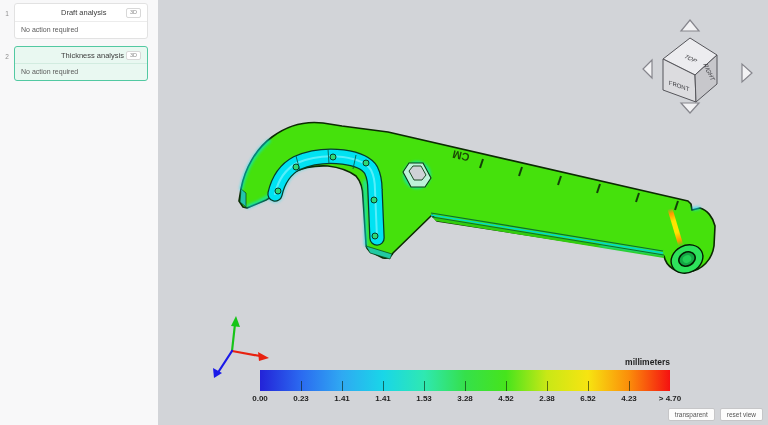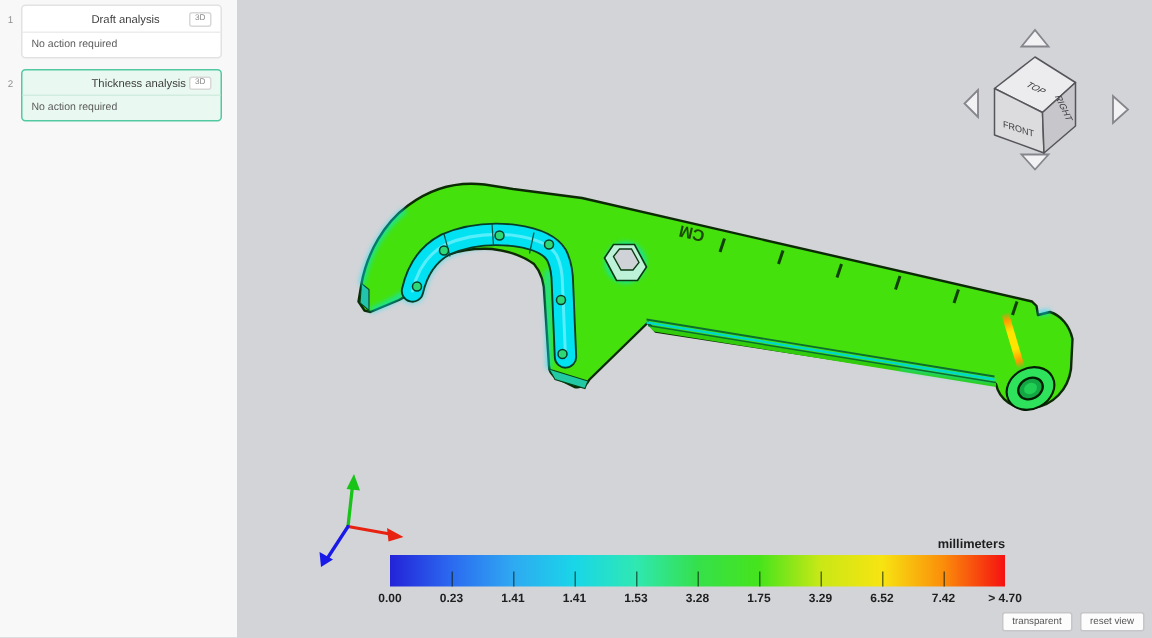--- a/index.html
+++ b/index.html
@@ -214,24 +214,24 @@
       <div class="legend-tick" style="left:80%"></div>
       <div class="legend-tick" style="left:90%"></div>
     </div>
     <div class="legend-labels">
       <span style="left:0%">0.00</span>
       <span style="left:10%">0.23</span>
       <span style="left:20%">1.41</span>
       <span style="left:30%">1.41</span>
       <span style="left:40%">1.53</span>
       <span style="left:50%">3.28</span>
-      <span style="left:60%">1.75</span>
-      <span style="left:70%">3.29</span>
+      <span style="left:60%">4.52</span>
+      <span style="left:70%">2.38</span>
       <span style="left:80%">6.52</span>
-      <span style="left:90%">7.42</span>
+      <span style="left:90%">4.23</span>
       <span style="left:100%">&gt; 4.70</span>
     </div>
   </div>
 
   <div class="actions">
     <button>transparent</button>
     <button>reset view</button>
   </div>
 
 </main>

